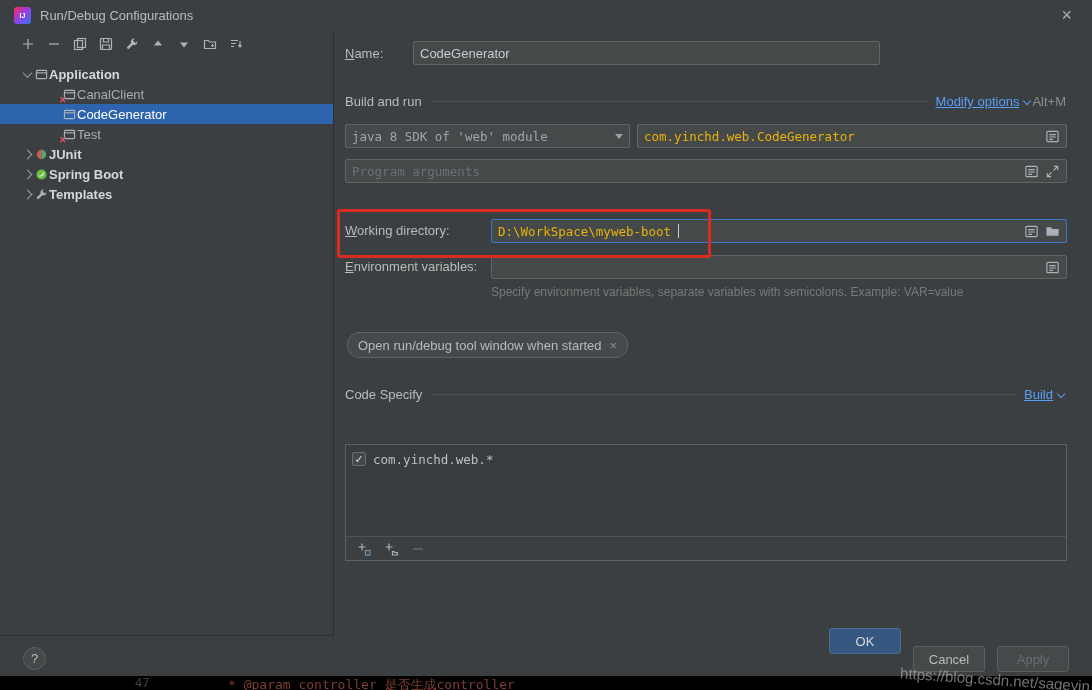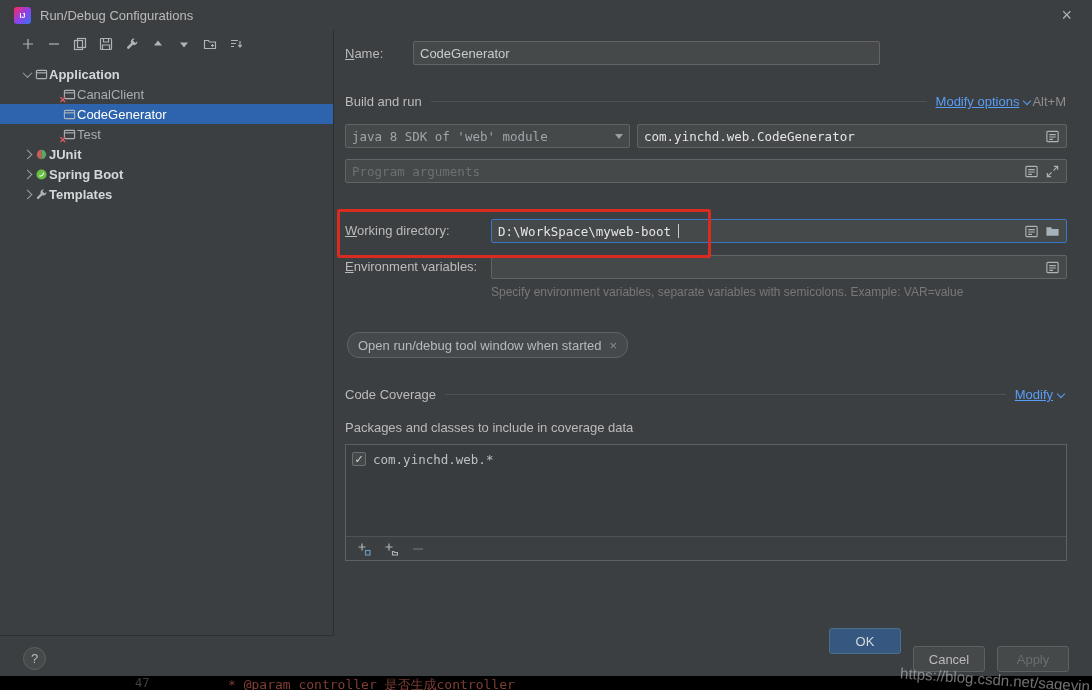--- a/index.html
+++ b/index.html
@@ -37,21 +37,21 @@
   .ticon .bx{position:absolute;left:-3px;bottom:-3px;color:#e55765;font-size:9px;font-weight:bold;}
   
   .formpanel{position:absolute;left:335px;top:30px;right:0;height:606px;}
   .abs{position:absolute;}
   .lab{color:#bbbbbb;font-size:13px;}
   .mn{text-decoration:underline;}
   .fld{background:#45494a;border:1px solid #646464;border-radius:2px;box-sizing:border-box;height:24px;
        display:flex;align-items:center;padding:0 6px;gap:6px;color:#9fa6ab;font:12.5px "DejaVu Sans Mono",monospace;}
   .fld .spacer{flex:1;}
   .fld.focused{border:1px solid #3b76c8;}
-  .fld .val{color:#e5e5e5;}
+  .fld .val{color:#eab308;}
   .caret{width:1px;height:14px;background:#c9cdd0;margin-left:1px;}
   input.txt{background:#45494a;border:1px solid #646464;border-radius:2px;box-sizing:border-box;height:24px;
             color:#c9ccce;font-family:"Liberation Sans",sans-serif;font-size:13px;padding:0 6px;outline:none;}
   input.mono{font-family:"DejaVu Sans Mono",monospace;font-size:12.5px;}
   input::placeholder{color:#6c7073;}
   .fico{display:inline-flex;width:15px;height:15px;}
   .fico svg{width:15px;height:15px;}
   .cb{width:14px;height:14px;border:1px solid #6b6f70;border-radius:2px;background:#43494a;box-sizing:border-box;
       display:inline-flex;align-items:center;justify-content:center;color:#dcdcdc;font-size:11px;line-height:11px;}
   .gear{color:#9da0a2;font-size:14px;}
@@ -304,27 +304,26 @@
           </span>
       </div>
       <div class="abs hint" style="left:156px;top:255px;">Specify environment variables, separate variables with semicolons. Example: VAR=value</div>
 
       <div class="abs chip" style="left:12px;top:302px;">
         <span>Open run/debug tool window when started</span>
         <span class="x">×</span>
       </div>
 
       <div class="abs hdrrow" style="left:10px;top:357px;width:721px;">
-        <span class="lab">Code Coverage</span>
+        <span class="lab">Code Specify</span>
         <span class="hline"></span>
-        <span class="link">Modify</span>
+        <span class="link">Build</span>
         <span class="lchev"></span>
       </div>
 
-      <div class="abs lab" style="left:10px;top:390px;">Packages and classes to include in coverage data</div>
 
       <div class="abs listbox" style="left:10px;top:414px;width:722px;">
         <div class="listitems">
           <div class="litem">
             <span class="cb">✓</span>
             <span class="llab">com.yinchd.web.*</span>
           </div>
         </div>
         <div class="listtb">
           <span class="tico">

